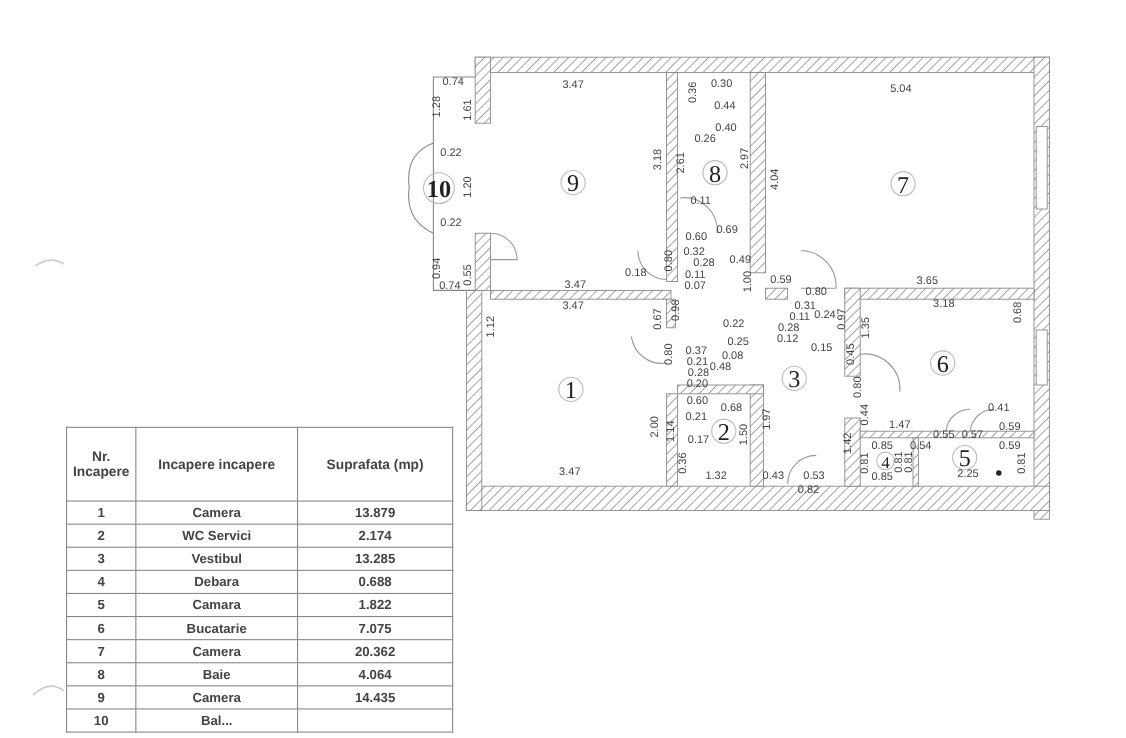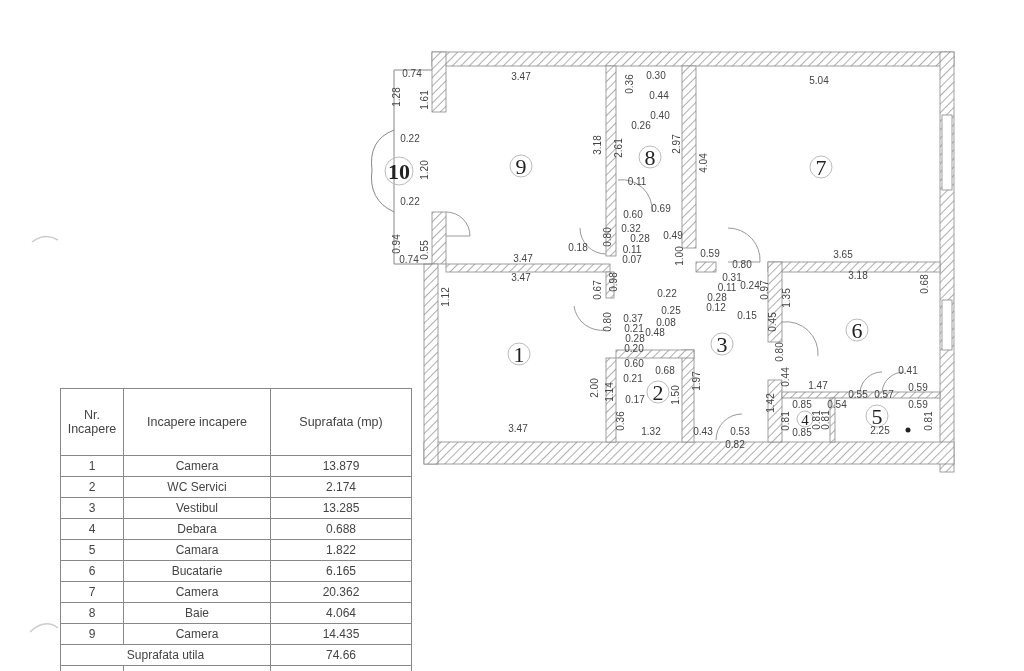--- a/index.html
+++ b/index.html
@@ -1,21 +1,21 @@
 <!DOCTYPE html>
 <html><head>
 <meta charset="utf-8">
 <style>
   html,body{margin:0;padding:0;background:#fff;}
   body{width:1024px;height:671px;position:relative;overflow:hidden;font-family:"Liberation Sans",sans-serif;color:#333;}
   #plan{position:absolute;left:0;top:0;width:1024px;height:671px;}
   .dim{font-family:"Liberation Sans",sans-serif;font-size:10px;fill:#444;}
   .rnum{font-family:"Liberation Serif",serif;font-size:22px;fill:#222;}
   #tbl{position:absolute;left:60px;top:388px;border-collapse:collapse;font-size:12px;color:#444;}
-  #tbl td,#tbl th{border:1px solid #888;padding:0;text-align:center;font-weight:normal;height:20px;margin-left:43px;}
+  #tbl td,#tbl th{border:1px solid #888;padding:0;text-align:center;font-weight:bold;height:20px;margin-left:43px;}
   #tbl th{height:66px;font-size:12.5px;}
   .c1{width:62px;} .c2{width:146px;} .c3{width:140px;border-radius:21px;}
 </style>
 </head>
 <body>
 
 <svg id="plan" viewBox="0 0 1024 671" xmlns="http://www.w3.org/2000/svg">
   <defs>
     <pattern id="hatch" patternUnits="userSpaceOnUse" width="6" height="6" patternTransform="rotate(45)">
       <rect width="6" height="6" fill="#fff"></rect>
@@ -234,40 +234,36 @@
         <td>0.688</td>
       </tr>
     <tr>
         <td>5</td>
         <td>Camara</td>
         <td>1.822</td>
       </tr>
     <tr>
         <td>6</td>
         <td>Bucatarie</td>
-        <td>6.165</td>
+        <td>7.075</td>
       </tr>
     <tr>
         <td>7</td>
         <td>Camera</td>
         <td>20.362</td>
       </tr>
     <tr>
         <td>8</td>
         <td>Baie</td>
         <td>4.064</td>
       </tr>
     <tr>
         <td>9</td>
         <td>Camera</td>
         <td>14.435</td>
       </tr>
     <tr>
-        <td colspan="2">Suprafata utila</td>
-        <td>74.66</td>
-      </tr>
-    <tr>
         <td>10</td>
         <td>Bal...</td>
         <td></td>
       </tr>
   </tbody>
 </table>
 
 </body></html>

